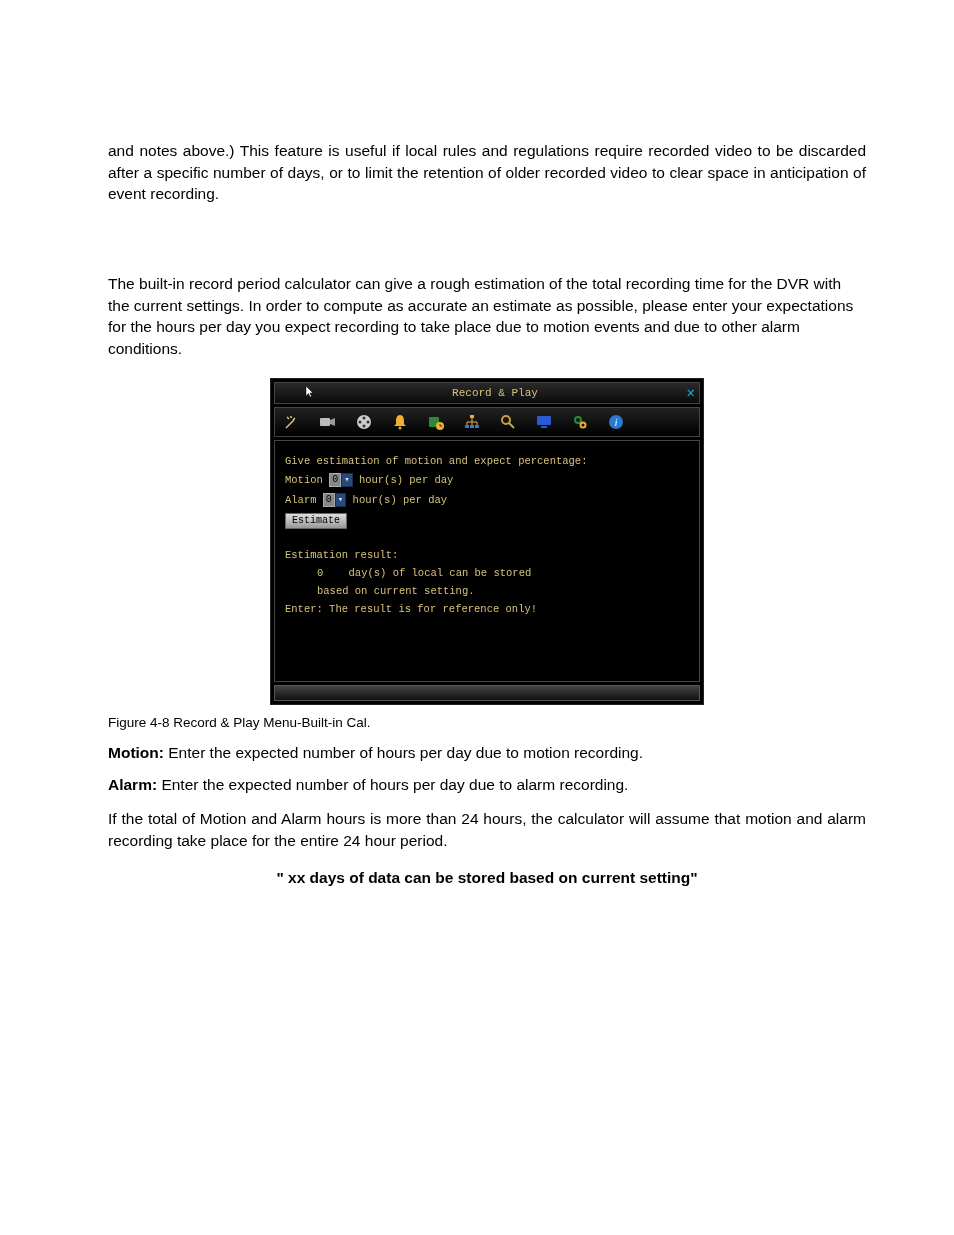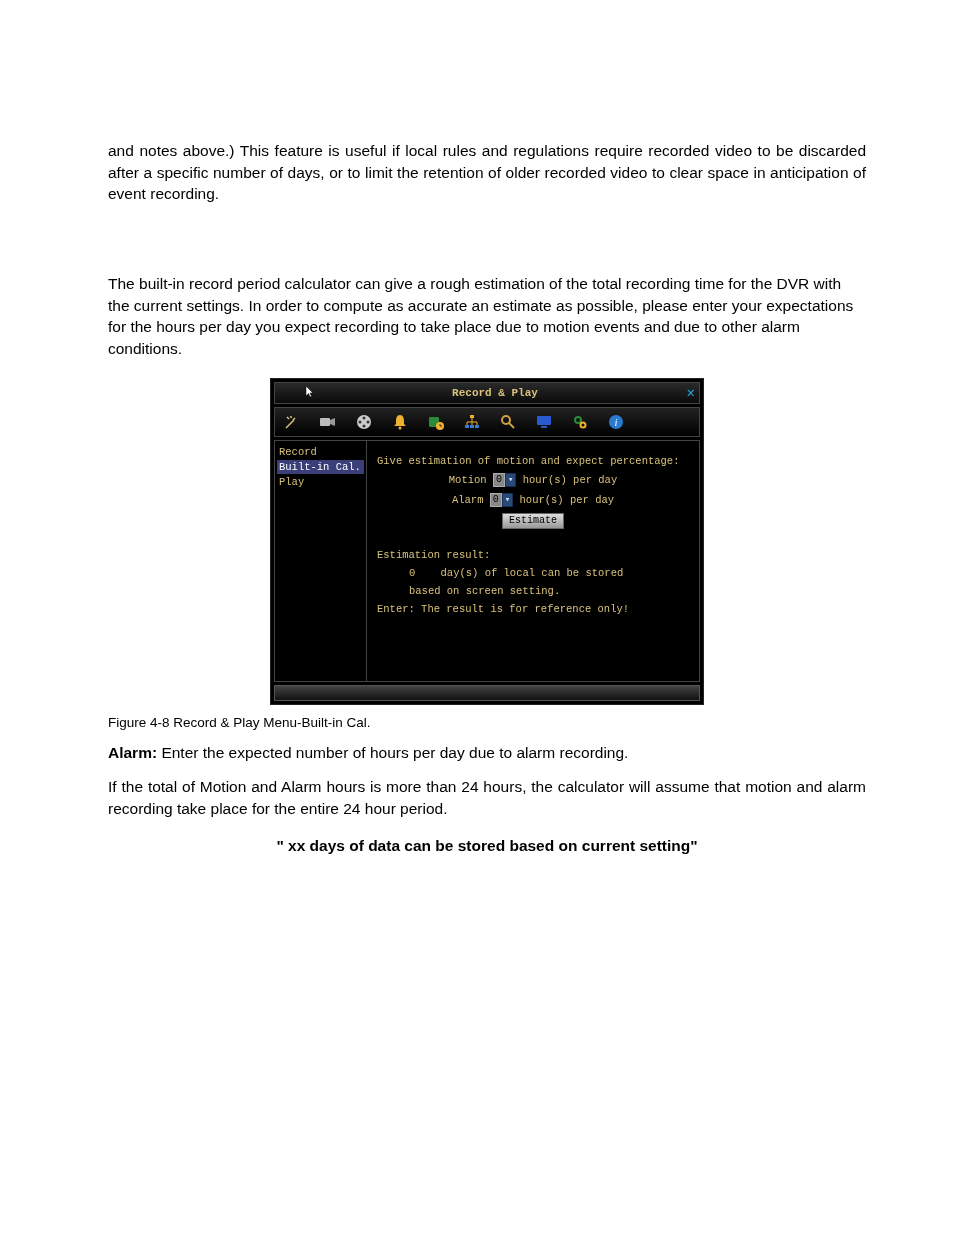--- a/index.html
+++ b/index.html
@@ -41,21 +41,21 @@
     align-items: center;
     position: relative;
     color: #d8c27a;
     font-family: "Courier New", monospace;
     font-size: 11px;
   }
   .dvr-title {
     position: absolute;
     left: 16px; right: 0;
     text-align: center;
-    font-weight: bold;
+    font-weight: normal;
   }
   .dvr-close {
     position: absolute;
     right: 4px;
     color: #1fa8d8;
     font-weight: bold;
     font-size: 14px;
     line-height: 14px;
   }
   .dvr-cursor {
@@ -106,21 +106,21 @@
   .dvr-main {
     flex: 1;
     padding: 14px 10px 10px 10px;
     box-sizing: border-box;
   }
   .dvr-line {
     margin-bottom: 6px;
     white-space: nowrap;
     font-size: 10.5px;
   }
-  .dvr-center { text-align: center; }
+  .dvr-center { }
   .dvr-indent { padding-left: 32px; }
   .dvr-select {
     display: inline-block;
     background: #888;
     color: #000;
     border: 1px solid #aaa;
     font-family: "Courier New", monospace;
     font-size: 10px;
     padding: 0 2px;
     line-height: 12px;
@@ -259,25 +259,20 @@
           </span>
         <span class="tb-icon">
             <svg width="16" height="16">
               <circle cx="8" cy="8" r="7" fill="#2a7ad0"></circle>
               <text x="8" y="12" text-anchor="middle" font-size="11" fill="#fff" font-family="serif" font-style="italic">i</text>
             </svg>
           </span>
       </div>
 
       <div class="dvr-body">
-        <div class="dvr-sidebar">
-          <div class="dvr-side-item">Record</div>
-          <div class="dvr-side-item active">Built-in Cal.</div>
-          <div class="dvr-side-item">Play</div>
-        </div>
         <div class="dvr-main">
           <div class="dvr-line">Give estimation of motion and expect percentage:</div>
           <div class="dvr-line dvr-center">
             <span>Motion</span>
             <span class="dvr-select">0</span><span class="dvr-select-arrow">▾</span>
             <span>hour(s) per day</span>
           </div>
           <div class="dvr-line dvr-center">
             <span>Alarm</span>
             <span class="dvr-select">0</span><span class="dvr-select-arrow">▾</span>
@@ -285,31 +280,34 @@
           </div>
           <div class="dvr-line dvr-center">
             <span class="dvr-btn">Estimate</span>
           </div>
           <div style="height:14px"></div>
           <div class="dvr-line">Estimation result:</div>
           <div class="dvr-line dvr-indent">
             <span>0</span>&nbsp;&nbsp;&nbsp;
             <span>day(s) of local can be stored</span>
           </div>
-          <div class="dvr-line dvr-indent">based on screen setting.</div>
+          <div class="dvr-line dvr-indent">based on current setting.</div>
           <div class="dvr-line">Enter: The result is for reference only!</div>
         </div>
       </div>
 
       <div class="dvr-statusbar"></div>
     </div>
   </div>
 
   <div class="caption">Figure 4-8  Record &amp; Play Menu-Built-in Cal.</div>
 
+  <p class="def-line">
+    <b>Motion:</b><span> Enter the expected number of hours per day due to motion recording.</span>
+  </p>
 
   <p class="def-line">
     <b>Alarm:</b><span> Enter the expected number of hours per day due to alarm recording.</span>
   </p>
 
   <p class="para justify">If the total of Motion and Alarm hours is more than 24 hours, the calculator will assume that motion and alarm recording take place for the entire 24 hour period.</p>
 
   <div class="result-line">" xx days of data can be stored based on current setting"</div>
 
 </div>

